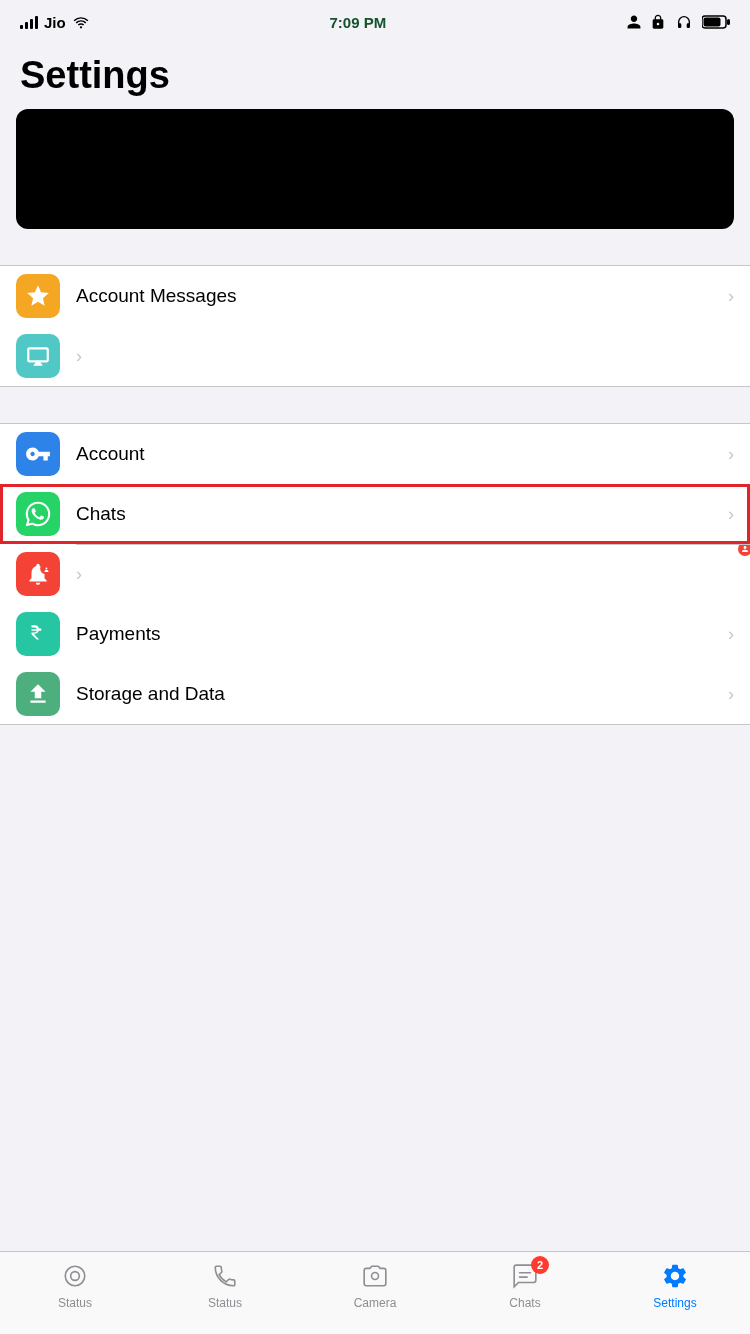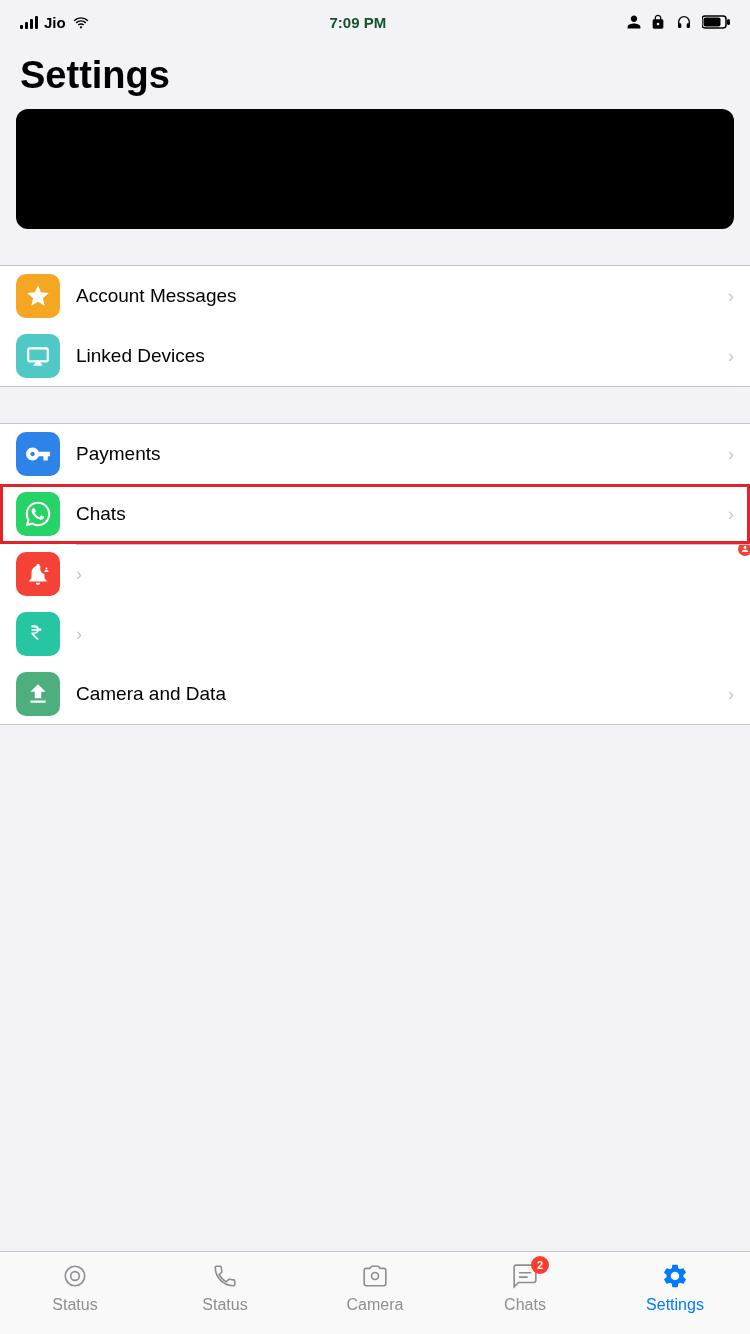--- a/index.html
+++ b/index.html
@@ -162,21 +162,21 @@
     .tab-icon-wrap {
       position: relative;
       width: 44px;
       height: 32px;
       display: flex;
       align-items: center;
       justify-content: center;
     }
 
     .tab-label {
-      font-size: 16px;
+      font-size: 12px;
       color: #8e8e93;
     }
     .tab-label.active {
       color: #007aff;
     }
 
     .badge {
       position: absolute;
       top: -4px;
       right: -2px;
@@ -258,36 +258,35 @@
       <span class="row-label">Account Messages</span>
       <span class="row-chevron">›</span>
     </div>
 
     <div class="settings-row">
       <div class="row-icon" style="background:#50c8c6;">
         <svg width="26" height="26" viewBox="0 0 24 24">
           <path d="M20 4H4c-1.1 0-2 .9-2 2v10c0 1.1.9 2 2 2h6l-2 2v1h8v-1l-2-2h6c1.1 0 2-.9 2-2V6c0-1.1-.9-2-2-2zm0 12H4V6h16v10z" fill="white"></path>
         </svg>
       </div>
-      <span class="row-label">Linked Devices</span>
       <span class="row-chevron">›</span>
     </div>
   </div>
 
   <div class="section-gap"></div>
 
   <div class="settings-section">
 
     <div class="settings-row">
       <div class="row-icon" style="background:#2d83e8;">
         <svg width="26" height="26" viewBox="0 0 24 24">
           <path d="M12.65 10C11.83 7.67 9.61 6 7 6c-3.31 0-6 2.69-6 6s2.69 6 6 6c2.61 0 4.83-1.67 5.65-4H17v4h4v-4h2v-4H12.65zM7 14c-1.1 0-2-.9-2-2s.9-2 2-2 2 .9 2 2-.9 2-2 2z" fill="white"></path>
         </svg>
       </div>
-      <span class="row-label">Payments</span>
+      <span class="row-label">Account</span>
       <span class="row-chevron">›</span>
     </div>
 
     <div class="settings-row highlighted">
       <div class="row-icon" style="background:#25d366;">
 
         <svg width="28" height="28" viewBox="0 0 32 32">
           <path d="M16 2C8.28 2 2 8.28 2 16c0 2.45.64 4.74 1.76 6.72L2 30l7.52-1.72C11.4 29.38 13.64 30 16 30c7.72 0 14-6.28 14-14S23.72 2 16 2zm0 25.6c-2.12 0-4.12-.56-5.84-1.56l-.4-.24-4.44 1.16 1.16-4.32-.28-.44A11.58 11.58 0 0 1 4.4 16C4.4 9.6 9.6 4.4 16 4.4S27.6 9.6 27.6 16 22.4 27.6 16 27.6zm6.4-8.68c-.36-.18-2.1-1.04-2.42-1.16-.32-.12-.56-.18-.8.18-.24.36-.92 1.16-1.12 1.4-.2.24-.4.26-.76.08-.36-.18-1.52-.56-2.9-1.78-1.07-.96-1.8-2.14-2.01-2.5-.2-.36-.02-.56.16-.74.16-.16.36-.42.54-.62.18-.2.24-.36.36-.6.12-.24.06-.44-.02-.62-.08-.18-.8-1.92-1.1-2.64-.28-.68-.58-.58-.8-.6-.2-.02-.44-.02-.68-.02s-.62.1-.94.46c-.32.36-1.22 1.2-1.22 2.92 0 1.72 1.24 3.38 1.42 3.62.18.24 2.44 3.72 5.92 5.22.82.36 1.46.58 1.96.74.82.26 1.56.22 2.16.14.66-.1 2.1-.86 2.4-1.68.3-.82.3-1.52.2-1.68-.1-.16-.34-.26-.7-.44z" fill="white"></path>
         </svg>
       </div>
@@ -312,30 +311,31 @@
       </div>
       <span class="row-chevron">›</span>
     </div>
 
     <div class="settings-row">
       <div class="row-icon" style="background:#26c6a2;">
         <svg width="26" height="26" viewBox="0 0 24 24">
           <path d="M13.66 9H15V7h-2.09A3.99 3.99 0 0 0 9 4H6v2h3a2 2 0 0 1 1.94 1.5H6V9h4.94c-.28.87-1.07 1.5-1.94 1.5H6v1.75L10.75 17H13l-5-5.25h1c1.72 0 3.18-1.16 3.66-2.75z" fill="white"></path>
         </svg>
       </div>
+      <span class="row-label">Payments</span>
       <span class="row-chevron">›</span>
     </div>
 
     <div class="settings-row">
       <div class="row-icon" style="background:#4caf7d;">
         <svg width="26" height="26" viewBox="0 0 24 24">
           <path d="M9 16h6v-6h4l-7-7-7 7h4v6zm-4 2h14v2H5v-2z" fill="white"></path>
         </svg>
       </div>
-      <span class="row-label">Camera and Data</span>
+      <span class="row-label">Storage and Data</span>
       <span class="row-chevron">›</span>
     </div>
   </div>
 </div>
 
 <div class="tab-bar">
 
   <div class="tab-item">
     <div class="tab-icon-wrap">
       <svg width="26" height="26" viewBox="0 0 24 24">

